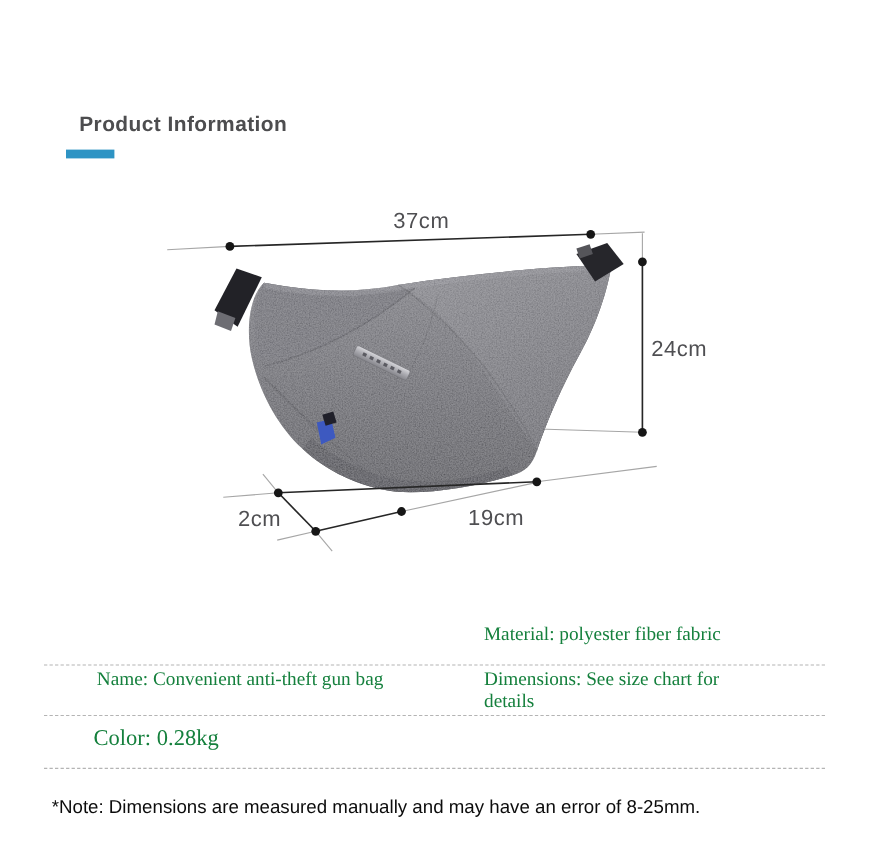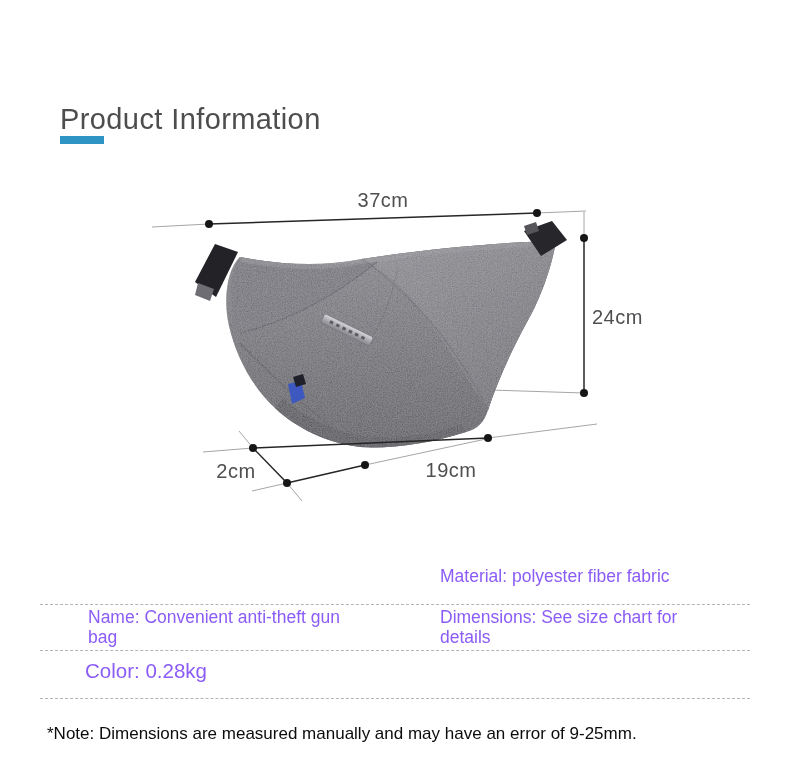--- a/index.html
+++ b/index.html
@@ -1,29 +1,29 @@
 <!DOCTYPE html>
 <html><head>
 <meta charset="utf-8">
 <style>
   html,body{margin:0;padding:0;background:#ffffff;}
   .page{
     position:relative;width:790px;height:778px;background:#ffffff;
     font-family:"Liberation Sans",sans-serif;overflow:hidden;
   }
   .title{
-    position:absolute;left:60px;top:103px;font-size:29px;letter-spacing:.4px;
-    color:#4d4d4f;font-weight:400;
+    position:absolute;left:72px;top:103px;font-size:19px;letter-spacing:.4px;
+    color:#4d4d4f;font-weight:700;
   }
   .title-bar{position:absolute;left:60px;top:136px;width:44px;height:8px;background:#2e94c4;}
   .figure-svg{position:absolute;left:0;top:0;}
   svg text{font-family:"Liberation Sans",sans-serif;fill:#4f4f52;font-size:20px;letter-spacing:.5px;}
   .sep{position:absolute;left:40px;width:710px;height:0;border-top:1px dashed #b4b4b4;}
   .sep1{top:604px;} .sep2{top:650px;} .sep3{top:698px;}
-  .cell{position:absolute;color:#8b5cf6;line-height:1.12;}
+  .cell{position:absolute;color:#15803d;line-height:1.12;font-family:Liberation Serif, serif;}
   .cell-material{left:440px;top:567px;font-size:17.5px;}
   .cell-name{left:88px;top:608px;width:262px;font-size:17.5px;}
   .cell-dimensions{left:440px;top:608px;width:255px;font-size:17.5px;}
   .cell-weight{left:85px;top:660px;font-size:20.5px;}
   .cell-color{left:437px;top:661px;font-size:19.5px;}
   .note{position:absolute;left:47px;top:724px;font-size:17px;color:#0c0c0c;}
 </style>
 </head>
 <body>
 
@@ -163,15 +163,15 @@
 
   <div class="sep sep1"></div>
   <div class="sep sep2"></div>
   <div class="sep sep3"></div>
 
   <div class="cell cell-material">Material: polyester fiber fabric</div>
   <div class="cell cell-dimensions">Dimensions: See size chart for details</div>
   <div class="cell cell-name">Name: Convenient anti-theft gun bag</div>
   <div class="cell cell-weight">Color: 0.28kg</div>
 
-  <div class="note">*Note: Dimensions are measured manually and may have an error of 9-25mm.</div>
+  <div class="note">*Note: Dimensions are measured manually and may have an error of 8-25mm.</div>
 
 </div>
 
 </body></html>

